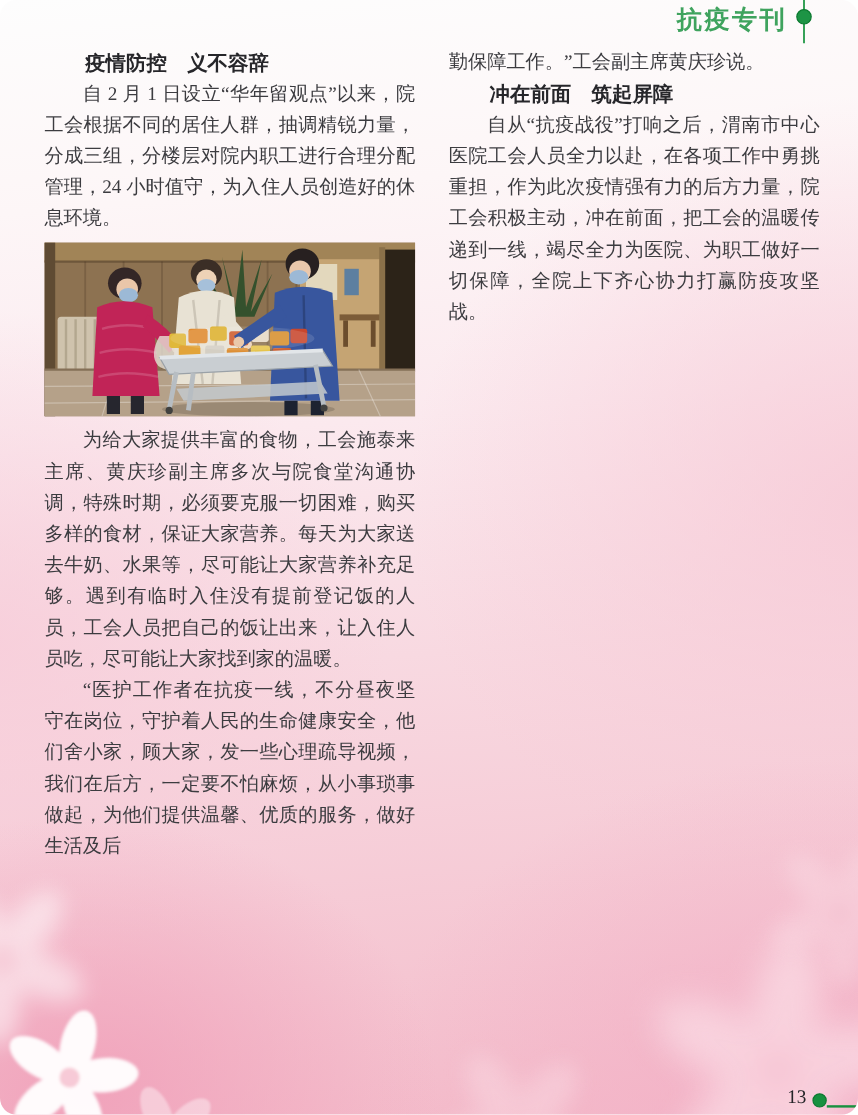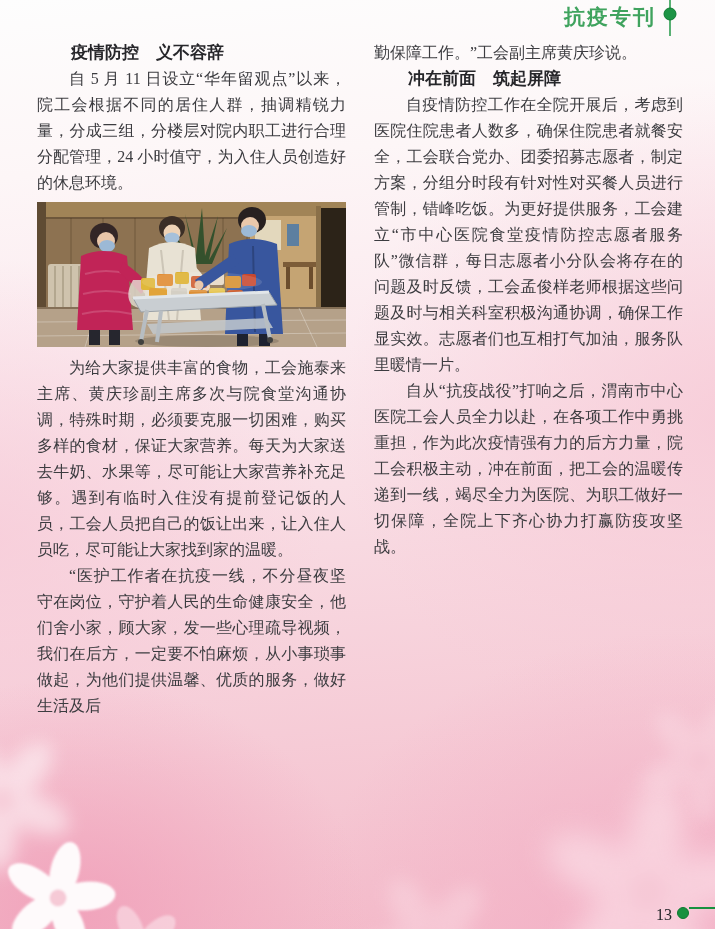--- a/index.html
+++ b/index.html
@@ -8,20 +8,21 @@
     width:715px;height:929px;
     overflow:hidden;
     font-family:"Liberation Serif","DejaVu Serif",serif;
     color:#3c3c40;
     background:
       radial-gradient(ellipse 420px 330px at 10% 98%, rgba(240,158,184,.85) 0%, rgba(240,158,184,0) 70%),
       radial-gradient(ellipse 520px 400px at 96% 99%, rgba(243,176,198,.9) 0%, rgba(243,176,198,0) 72%),
       radial-gradient(ellipse 600px 520px at 102% 45%, rgba(247,201,214,.8) 0%, rgba(247,201,214,0) 65%),
       radial-gradient(ellipse 520px 430px at -2% 58%, rgba(247,204,217,.8) 0%, rgba(247,204,217,0) 65%),
       linear-gradient(175deg,#fdfdfd 0%, #fdf6f7 18%, #fbe9ee 38%, #f8d9e1 58%, #f5c6d2 85%, #f3bac9 100%);
+    border-radius: 14px;
   }
   .decor{position:absolute;left:0;top:0;pointer-events:none;}
   
   .header{position:absolute;top:4px;right:38px;display:flex;align-items:flex-start;gap:7px;}
   .header-title{
     font-family:"Liberation Sans","DejaVu Sans",sans-serif;
     font-weight:700;font-size:21px;line-height:26px;letter-spacing:2px;color:#3fa35e;
   }
   .header-marker{display:block;margin-top:-4px;}
   
@@ -29,21 +30,21 @@
   .col{width:309px;font-size:16px;line-height:26px;text-align:justify;}
   .col p{margin:0;text-indent:2em;}
   .col p.no-indent{text-indent:0;}
   .col-heading{
     font-family:"Liberation Sans","DejaVu Sans",sans-serif;
     font-weight:700;font-size:17px;line-height:26px;color:#26262a;
     text-align:left;margin:0;
   }
   .photo{display:block;width:309px;height:145px;margin:6px 0 8px;}
   
-  .footer{position:absolute;right:0;bottom:6px;display:flex;align-items:flex-start;}
+  .footer{position:absolute;right:0;bottom:6px;display:flex;align-items:flex-end;}
   .footer-page{font-size:16px;line-height:16px;color:#242428;margin-right:5px;}
   .footer-dot{width:12px;height:12px;border-radius:50%;background:#17913f;border:1px solid #0d7a31;box-sizing:border-box;}
   .footer-line{width:26px;height:2px;background:#17913f;}
 </style>
 </head>
 <body>
 
 <div class="page">
 
   <svg class="decor" width="715" height="929" viewBox="0 0 715 929" aria-hidden="true">
@@ -76,21 +77,21 @@
     <svg class="header-marker" width="14" height="42" viewBox="0 0 14 42" aria-hidden="true">
       <line x1="7" y1="0" x2="7" y2="36" stroke="#2f9e52" stroke-width="1.6"></line>
       <circle cx="7" cy="14" r="6" fill="#1d9445" stroke="#0d7a31" stroke-width="1"></circle>
     </svg>
   </div>
 
   <div class="columns">
 
     <div class="col">
       <p class="col-heading">疫情防控　义不容辞</p>
-      <p>自 5 月 11 日设立“华年留观点”以来，院工会根据不同的居住人群，抽调精锐力量，分成三组，分楼层对院内职工进行合理分配管理，24 小时值守，为入住人员创造好的休息环境。</p>
+      <p>自 2 月 1 日设立“华年留观点”以来，院工会根据不同的居住人群，抽调精锐力量，分成三组，分楼层对院内职工进行合理分配管理，24 小时值守，为入住人员创造好的休息环境。</p>
 
       <svg class="photo" viewBox="0 0 309 145" role="img">
         <rect width="309" height="145" fill="#8d7251"></rect>
         <rect width="309" height="16" fill="#a18457"></rect>
         <line x1="0" y1="16" x2="309" y2="16" stroke="#6e573b" stroke-width="2"></line>
         <g stroke="rgba(55,38,22,0.22)" stroke-width="1.5">
           <line x1="34" y1="16" x2="34" y2="106"></line>
             <line x1="66" y1="16" x2="66" y2="106"></line>
           <line x1="98" y1="16" x2="98" y2="106"></line>
             <line x1="130" y1="16" x2="130" y2="106"></line>
@@ -192,21 +193,20 @@
         </g>
       </svg>
 
       <p>为给大家提供丰富的食物，工会施泰来主席、黄庆珍副主席多次与院食堂沟通协调，特殊时期，必须要克服一切困难，购买多样的食材，保证大家营养。每天为大家送去牛奶、水果等，尽可能让大家营养补充足够。遇到有临时入住没有提前登记饭的人员，工会人员把自己的饭让出来，让入住人员吃，尽可能让大家找到家的温暖。</p>
       <p>“医护工作者在抗疫一线，不分昼夜坚守在岗位，守护着人民的生命健康安全，他们舍小家，顾大家，发一些心理疏导视频，我们在后方，一定要不怕麻烦，从小事琐事做起，为他们提供温馨、优质的服务，做好生活及后</p>
     </div>
 
     <div class="col">
       <p class="no-indent">勤保障工作。”工会副主席黄庆珍说。</p>
       <p class="col-heading">冲在前面　筑起屏障</p>
-      <p>自疫情防控工作在全院开展后，考虑到医院住院患者人数多，确保住院患者就餐安全，工会联合党办、团委招募志愿者，制定方案，分组分时段有针对性对买餐人员进行管制，错峰吃饭。为更好提供服务，工会建立“市中心医院食堂疫情防控志愿者服务队”微信群，每日志愿者小分队会将存在的问题及时反馈，工会孟俊样老师根据这些问题及时与相关科室积极沟通协调，确保工作显实效。志愿者们也互相打气加油，服务队里暖情一片。</p>
       <p>自从“抗疫战役”打响之后，渭南市中心医院工会人员全力以赴，在各项工作中勇挑重担，作为此次疫情强有力的后方力量，院工会积极主动，冲在前面，把工会的温暖传递到一线，竭尽全力为医院、为职工做好一切保障，全院上下齐心协力打赢防疫攻坚战。</p>
     </div>
   </div>
 
   <div class="footer">
     <span class="footer-page">13</span>
     <span class="footer-dot"></span>
     <span class="footer-line"></span>
   </div>
 

